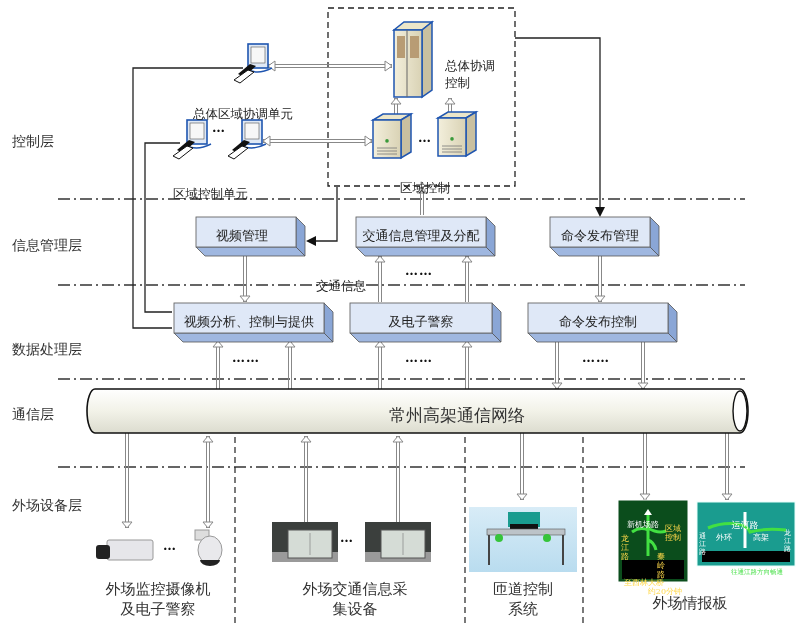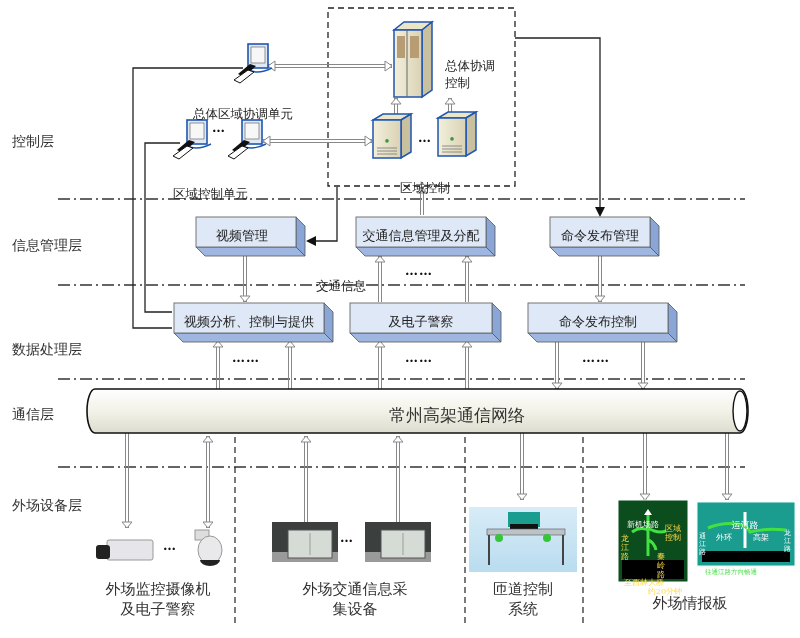--- a/index.html
+++ b/index.html
@@ -364,13 +364,13 @@
 <div class="small" style="left:665px;top:510px;font-size:8px;color:#ffd84a;width:18px;white-space:normal;line-height:9px">区域控制</div>
 <div class="small" style="left:657px;top:538px;font-size:8px;color:#ffd84a;width:9px;white-space:normal;line-height:9px">秦岭路</div>
 <div class="small" style="left:624px;top:563px;font-size:8px;color:#ffd84a;width:58px;text-align:left">至西林大桥</div>
 <div class="small" style="left:624px;top:572px;font-size:8px;color:#ffd84a;width:58px;text-align:right">约20分钟</div>
 
 <div class="small" style="left:727px;top:505px;font-size:9px;color:#fff;width:36px;text-align:center">运河路</div>
 <div class="small" style="left:699px;top:518px;font-size:7px;color:#fff;width:8px;white-space:normal;line-height:8px">通江路</div>
 <div class="small" style="left:784px;top:515px;font-size:7px;color:#fff;width:8px;white-space:normal;line-height:8px">龙江路</div>
 <div class="small" style="left:716px;top:518px;font-size:8px;color:#fff">外环</div>
 <div class="small" style="left:753px;top:518px;font-size:8px;color:#fff">高架</div>
-<div class="small" style="left:705px;top:554px;font-size:6.5px;color:#4de04d;width:78px;text-align:left">往通江路方向畅通</div>
+<div class="small" style="left:705px;top:554px;font-size:6.5px;color:#4de04d;width:78px;text-align:right">往通江路方向畅通</div>
 
 </body></html>

